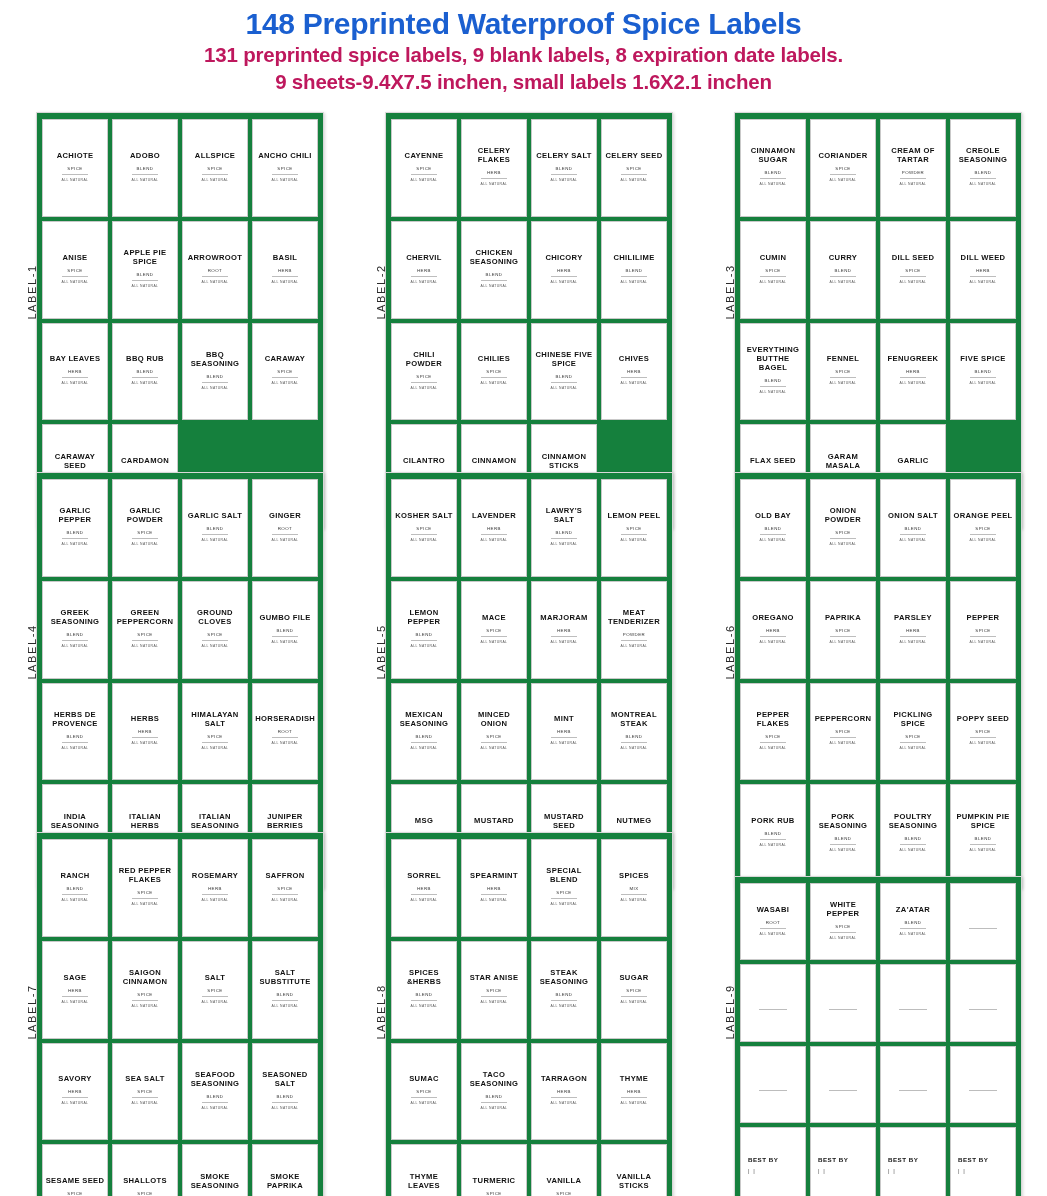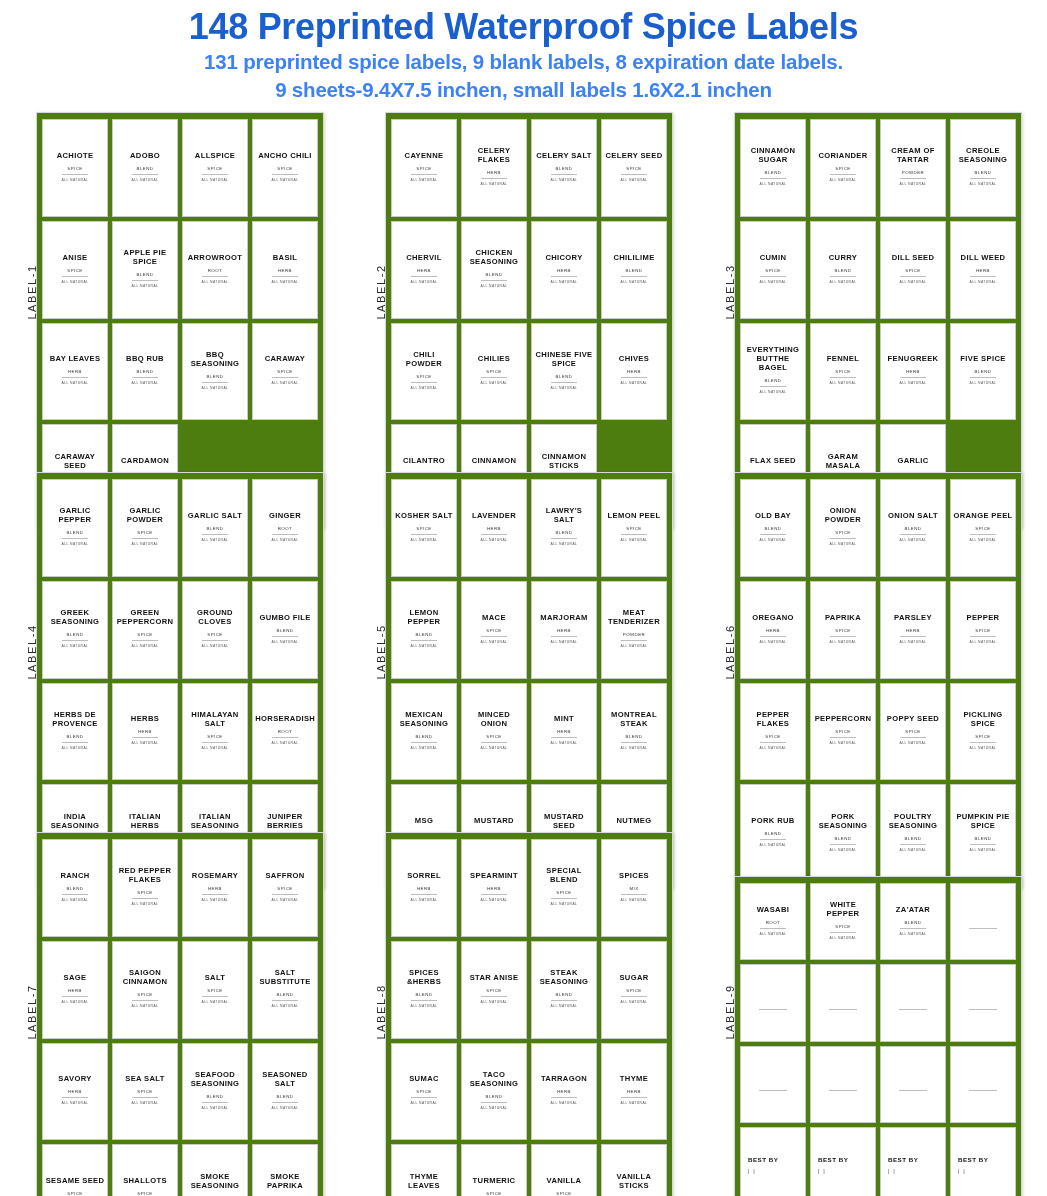--- a/index.html
+++ b/index.html
@@ -16,26 +16,26 @@
     overflow: hidden;
   }
   
   .header {
     text-align: center;
     padding-top: 6px;
   }
   .header .line1 {
     color: #1a5fd0;
     font-weight: bold;
-    font-size: 36px;
+    font-size: 30px;
     letter-spacing: -0.3px;
     line-height: 1.18;
   }
   .header .line2, .header .line3 {
-    color: #3b82f6;
+    color: #be185d;
     font-weight: bold;
     font-size: 20.5px;
     line-height: 1.32;
     letter-spacing: -0.2px;
   }
   
   .sheets {
     position: absolute;
     top: 112px;
     left: 0;
@@ -57,21 +57,21 @@
     transform-origin: center center;
     font-size: 11px;
     letter-spacing: 1.6px;
     color: #2a2a2a;
     white-space: nowrap;
     font-family: "Liberation Sans", sans-serif;
   }
   .sheet {
     width: 288px;
     height: 417px;
-    background: #4d7c0f;
+    background: #15803d;
     border: 1px solid #d8d8d8;
     box-shadow: 1px 1px 3px rgba(0,0,0,0.16);
     padding: 6px 5px;
     display: grid;
     grid-template-columns: repeat(4, 1fr);
     grid-template-rows: repeat(4, 1fr);
     gap: 4px;
   }
   .label {
     border: 1px solid #c9c9c9;
@@ -687,27 +687,27 @@
             <div class="rule"></div>
             <div class="nat">ALL NATURAL</div>
           </div>
           <div class="label">
             <div class="nm">PEPPERCORN</div>
             <div class="cat">SPICE</div>
             <div class="rule"></div>
             <div class="nat">ALL NATURAL</div>
           </div>
           <div class="label">
+            <div class="nm">PICKLING SPICE</div>
+            <div class="cat">SPICE</div>
+            <div class="rule"></div>
+            <div class="nat">ALL NATURAL</div>
+          </div>
+          <div class="label">
             <div class="nm">POPPY SEED</div>
-            <div class="cat">SPICE</div>
-            <div class="rule"></div>
-            <div class="nat">ALL NATURAL</div>
-          </div>
-          <div class="label">
-            <div class="nm">PICKLING SPICE</div>
             <div class="cat">SPICE</div>
             <div class="rule"></div>
             <div class="nat">ALL NATURAL</div>
           </div>
           <div class="label">
             <div class="nm">PORK RUB</div>
             <div class="cat">BLEND</div>
             <div class="rule"></div>
             <div class="nat">ALL NATURAL</div>
           </div>

